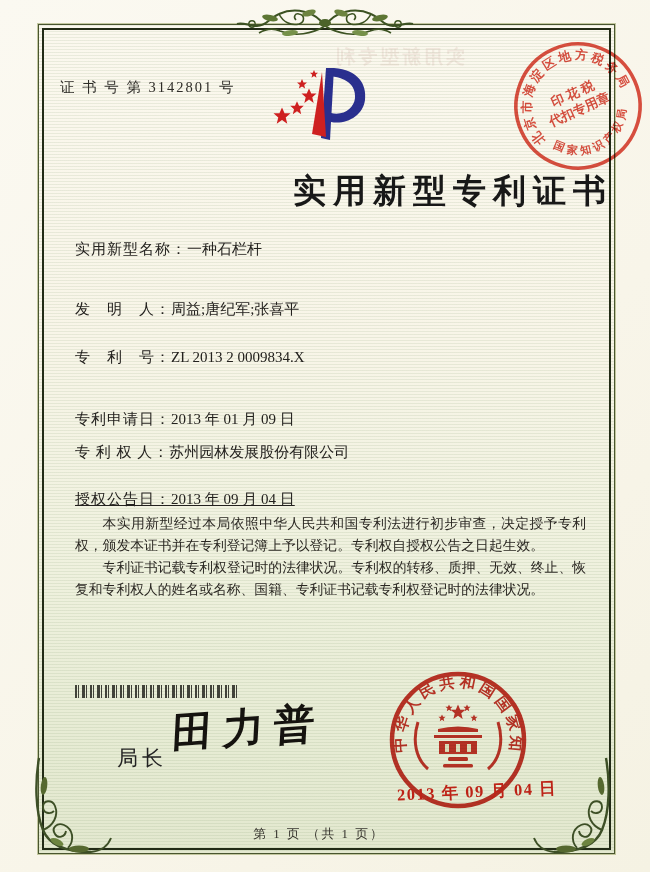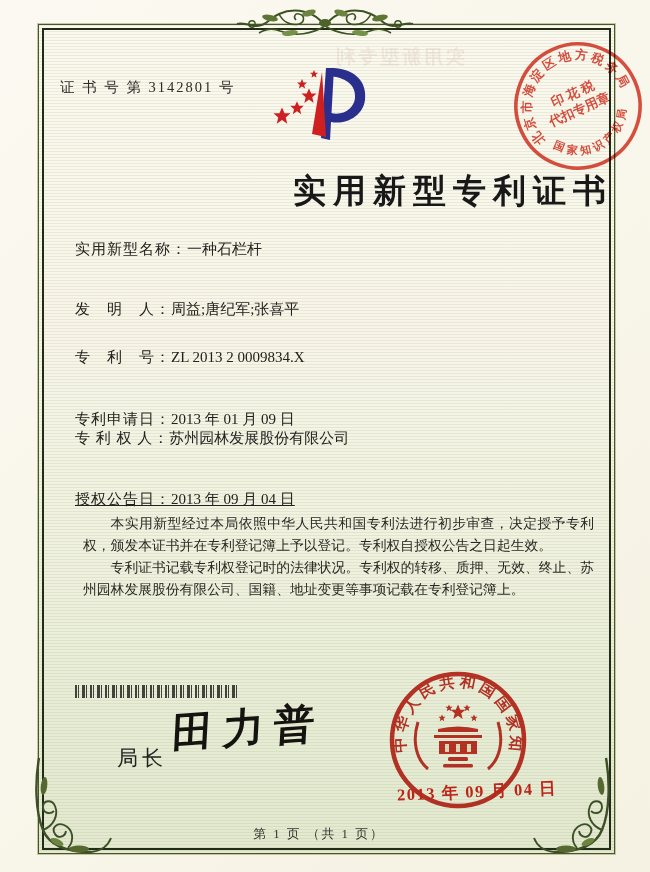--- a/index.html
+++ b/index.html
@@ -12,21 +12,21 @@
       background:
         repeating-linear-gradient(180deg, rgba(116,144,98,0.13) 0px, rgba(116,144,98,0.13) 1px, rgba(0,0,0,0) 1px, rgba(0,0,0,0) 3px),
         linear-gradient(180deg,#fbf8ee 0%,#f8f5e8 38%,#eff1de 66%,#e6ebd3 88%,#e3e8cf 100%);}
   .frame-inner{position:absolute;left:3px;top:3px;right:3px;bottom:3px;border:2px solid #222b16;}
   .abs{position:absolute;}
   .certno{left:60px;top:78px;font-size:14.5px;letter-spacing:2px;color:#2e2c28;}
   .title{left:38px;top:169px;width:575px;text-align:right;font-size:33px;font-weight:bold;
          letter-spacing:7px;color:#181818;}
   .field{left:75px;width:500px;font-size:15px;color:#23211e;white-space:nowrap;}
   .field .lab{letter-spacing:1px;}
-  .body-text{left:83px;top:513px;width:511px;font-size:13.8px;line-height:22px;color:#2a2722;
+  .body-text{left:75px;top:513px;width:511px;font-size:13.8px;line-height:22px;color:#2a2722;
              text-align:justify;}
   .body-text p{margin:0;text-indent:2em;}
   .barcode{left:75px;top:685px;width:163px;height:13px;opacity:.85;
       background:repeating-linear-gradient(90deg,#25251f 0 2px,rgba(0,0,0,0) 2px 3px,#25251f 3px 4px,rgba(0,0,0,0) 4px 7px,#25251f 7px 10px,rgba(0,0,0,0) 10px 11px,#25251f 11px 12px,rgba(0,0,0,0) 12px 15px);}
   .juzhang{left:117px;top:744px;font-size:21px;letter-spacing:4px;color:#222;}
   .sig{left:172px;top:706px;font-size:41px;font-weight:bold;color:#15130f;letter-spacing:10px;
        transform:rotate(-4deg) skewX(-7deg);transform-origin:left center;}
   .seal-date{left:397px;top:781px;font-size:16.5px;font-weight:bold;color:#bd2317;
        letter-spacing:1.5px;transform:rotate(-2.5deg);white-space:nowrap;}
   .footer{left:38px;top:826px;width:562px;text-align:center;font-size:12.8px;letter-spacing:2px;color:#35332c;}
@@ -126,30 +126,30 @@
   </div>
   <div class="abs field" style="top:300px;">
     <span class="lab">发　明　人：</span><span>周益;唐纪军;张喜平</span>
   </div>
   <div class="abs field" style="top:348px;">
     <span class="lab">专　利　号：</span><span>ZL 2013 2 0009834.X</span>
   </div>
   <div class="abs field" style="top:410px;">
     <span class="lab">专利申请日：</span><span>2013 年 01 月 09 日</span>
   </div>
-  <div class="abs field" style="top:429px;">
+  <div class="abs field" style="top:443px;">
     <span class="lab">专 利 权 人：</span><span>苏州园林发展股份有限公司</span>
   </div>
   <div class="abs field" style="top:490px;text-decoration:underline;">
     <span class="lab">授权公告日：</span><span>2013 年 09 月 04 日</span>
   </div>
 
   <div class="abs body-text">
     <p>本实用新型经过本局依照中华人民共和国专利法进行初步审查，决定授予专利权，颁发本证书并在专利登记簿上予以登记。专利权自授权公告之日起生效。</p>
-    <p>专利证书记载专利权登记时的法律状况。专利权的转移、质押、无效、终止、苏州园林发展股份有限公司、国籍、地址变更等事项记载在专利登记簿上。</p>
+    <p>专利证书记载专利权登记时的法律状况。专利权的转移、质押、无效、终止、恢复和专利权人的姓名或名称、国籍、专利证书记载专利权登记时的法律状况。</p>
   </div>
 
   <div class="abs barcode"></div>
 
   <div class="abs juzhang">局长</div>
   <div class="abs sig">田力普</div>
 
   <svg class="abs stamp-svg" style="left:383px;top:665px;" width="150" height="150" viewBox="0 0 150 150">
     <g fill="#c5271c" opacity="0.93">
       <circle cx="75" cy="75" r="66" fill="none" stroke="#c5271c" stroke-width="4.5"></circle>

